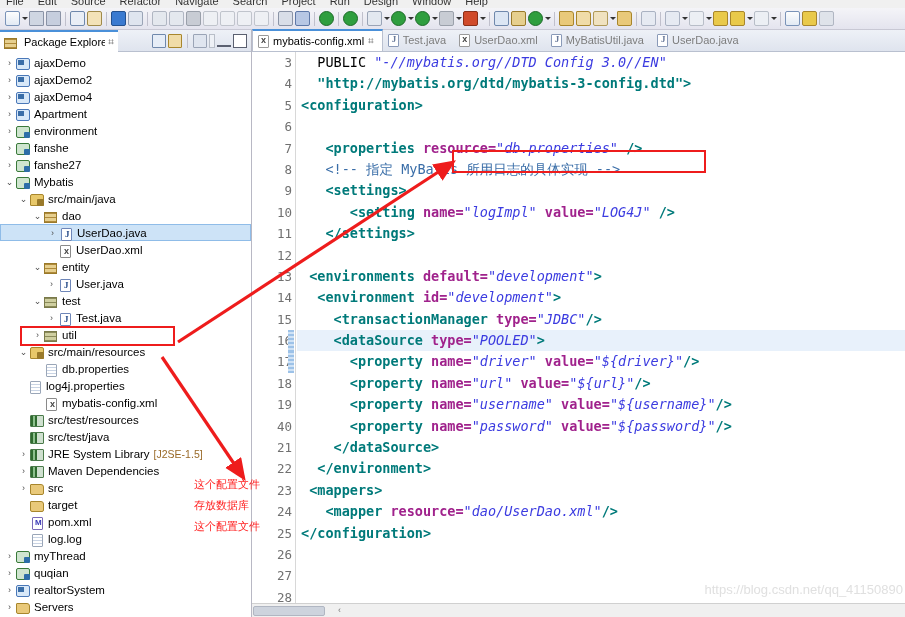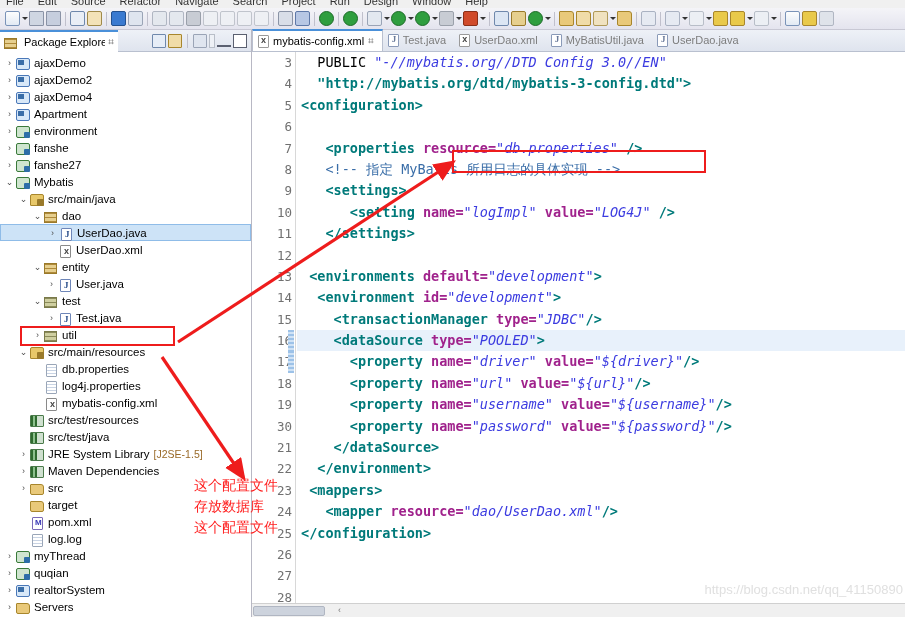--- a/index.html
+++ b/index.html
@@ -178,22 +178,22 @@
 
   #watermark {
     position:absolute; right:2px; bottom:20px; font-size:13px; color:#e0e0e0;
     font-family:"Liberation Sans",sans-serif; white-space:nowrap;
   }
 
   
   #overlay { position:absolute; inset:0; pointer-events:none; }
   .redbox { position:absolute; border:2px solid #ee1c1c; }
   .cntext {
-    position:absolute; color:#ff1f1f; font-size:14px; line-height:19px;
-    font-family:Liberation Serif, serif; white-space:pre;
+    position:absolute; color:#ff1f1f; font-size:11px; line-height:19px;
+    font-family:Liberation Mono, monospace; white-space:pre;
   }
 </style>
 </head>
 <body>
 
 <div id="menubar">
   <div class="menus">
     <span>File</span>
     <span>Edit</span>
     <span>Source</span>
@@ -420,21 +420,21 @@
         </span>
         <span class="tlbl">src/main/resources</span>
       </div>
       <div class="trow" style="padding-left: 32px;">
         <span class="arrow none">›</span>
         <span class="ticon">
           <span class="ic-file" style="position: absolute; left: 1px; top: 1px;"></span>
         </span>
         <span class="tlbl">db.properties</span>
       </div>
-      <div class="trow" style="padding-left: 32px;">
+      <div class="trow" style="padding-left: 16px;">
         <span class="arrow none">›</span>
         <span class="ticon">
           <span class="ic-file" style="position: absolute; left: 1px; top: 1px;"></span>
         </span>
         <span class="tlbl">log4j.properties</span>
       </div>
       <div class="trow" style="padding-left: 32px;">
         <span class="arrow none">›</span>
         <span class="ticon">
           <span class="ic-xml" style="position: absolute; left: 1px; top: 1px;"></span>
@@ -568,21 +568,21 @@
         <div class="gl">10</div>
         <div class="gl">11</div>
         <div class="gl">12</div>
         <div class="gl">13</div>
         <div class="gl">14</div>
         <div class="gl">15</div>
         <div class="gl">16</div>
         <div class="gl">17</div>
         <div class="gl">18</div>
         <div class="gl">19</div>
-        <div class="gl">30</div>
+        <div class="gl">40</div>
         <div class="gl">21</div>
         <div class="gl">22</div>
         <div class="gl">23</div>
         <div class="gl">24</div>
         <div class="gl">25</div>
         <div class="gl">26</div>
         <div class="gl">27</div>
         <div class="gl">28</div>
       </div>
     <div id="changebar">

